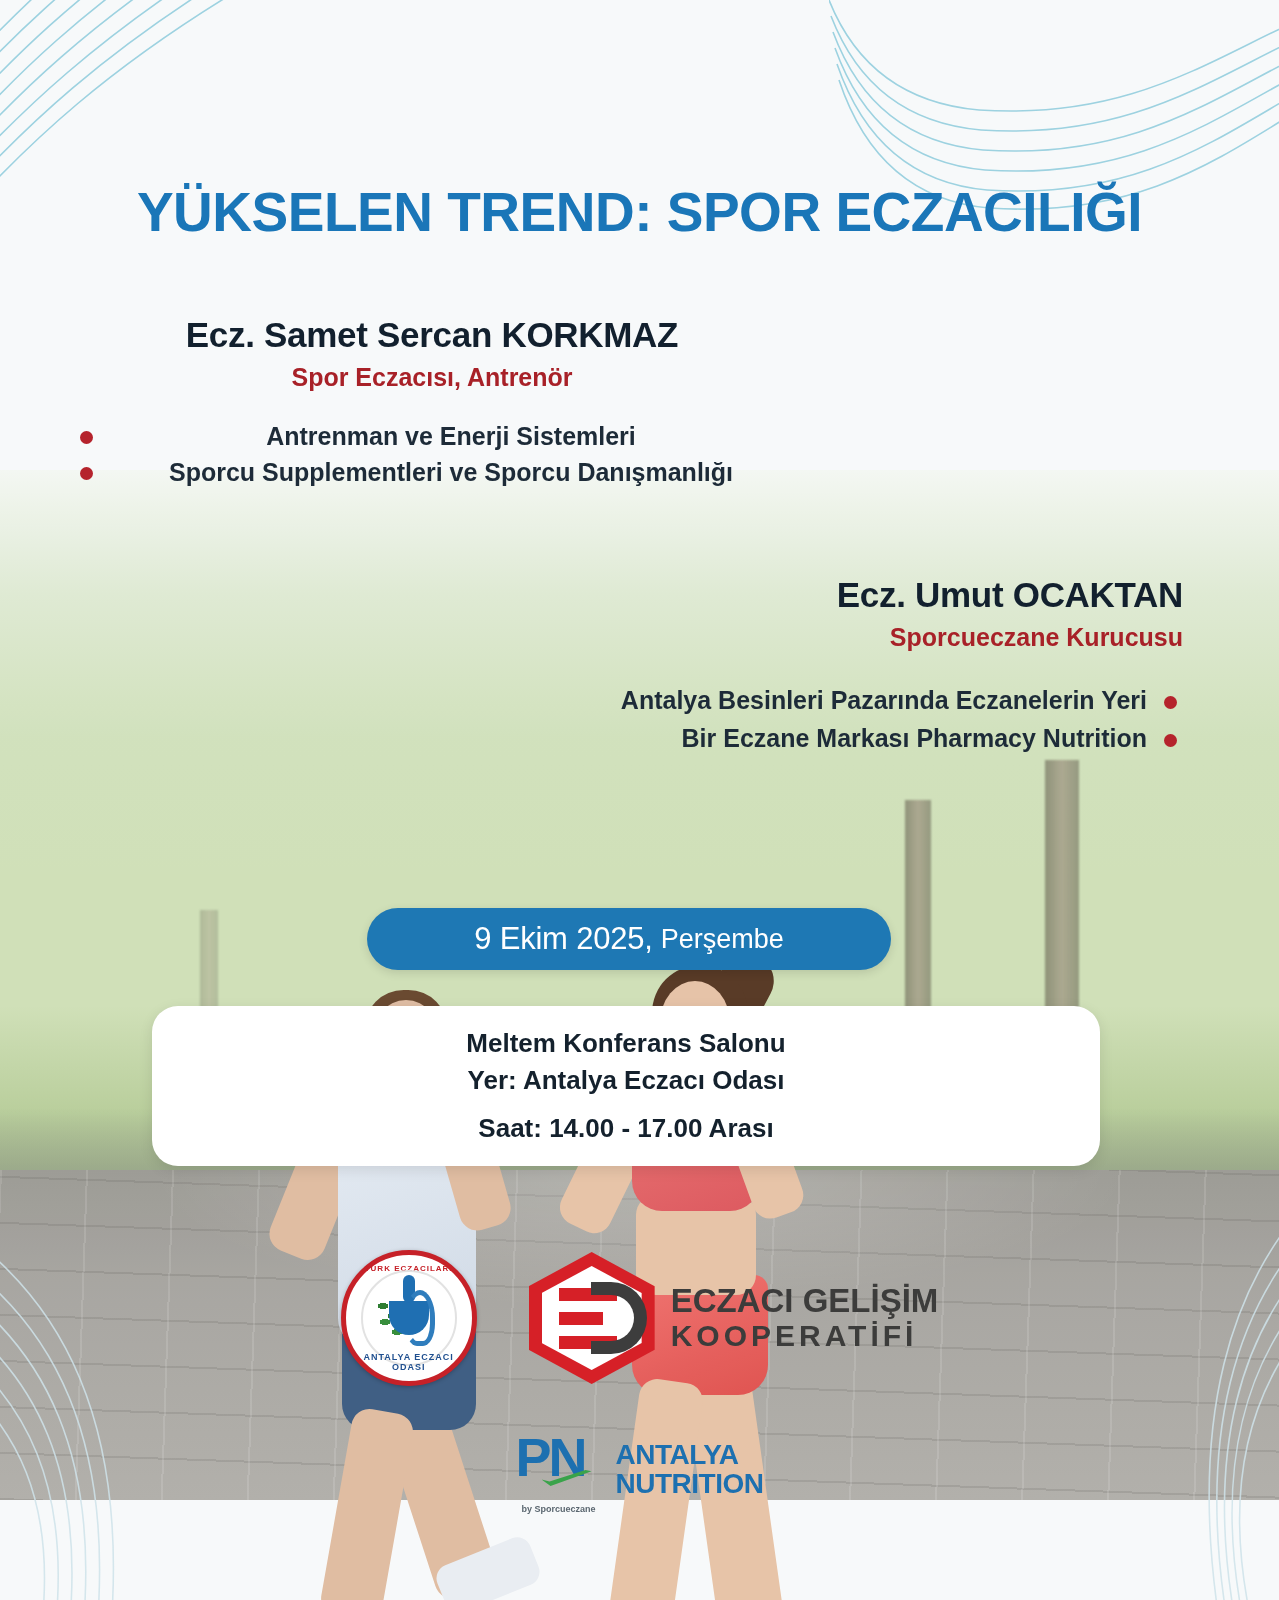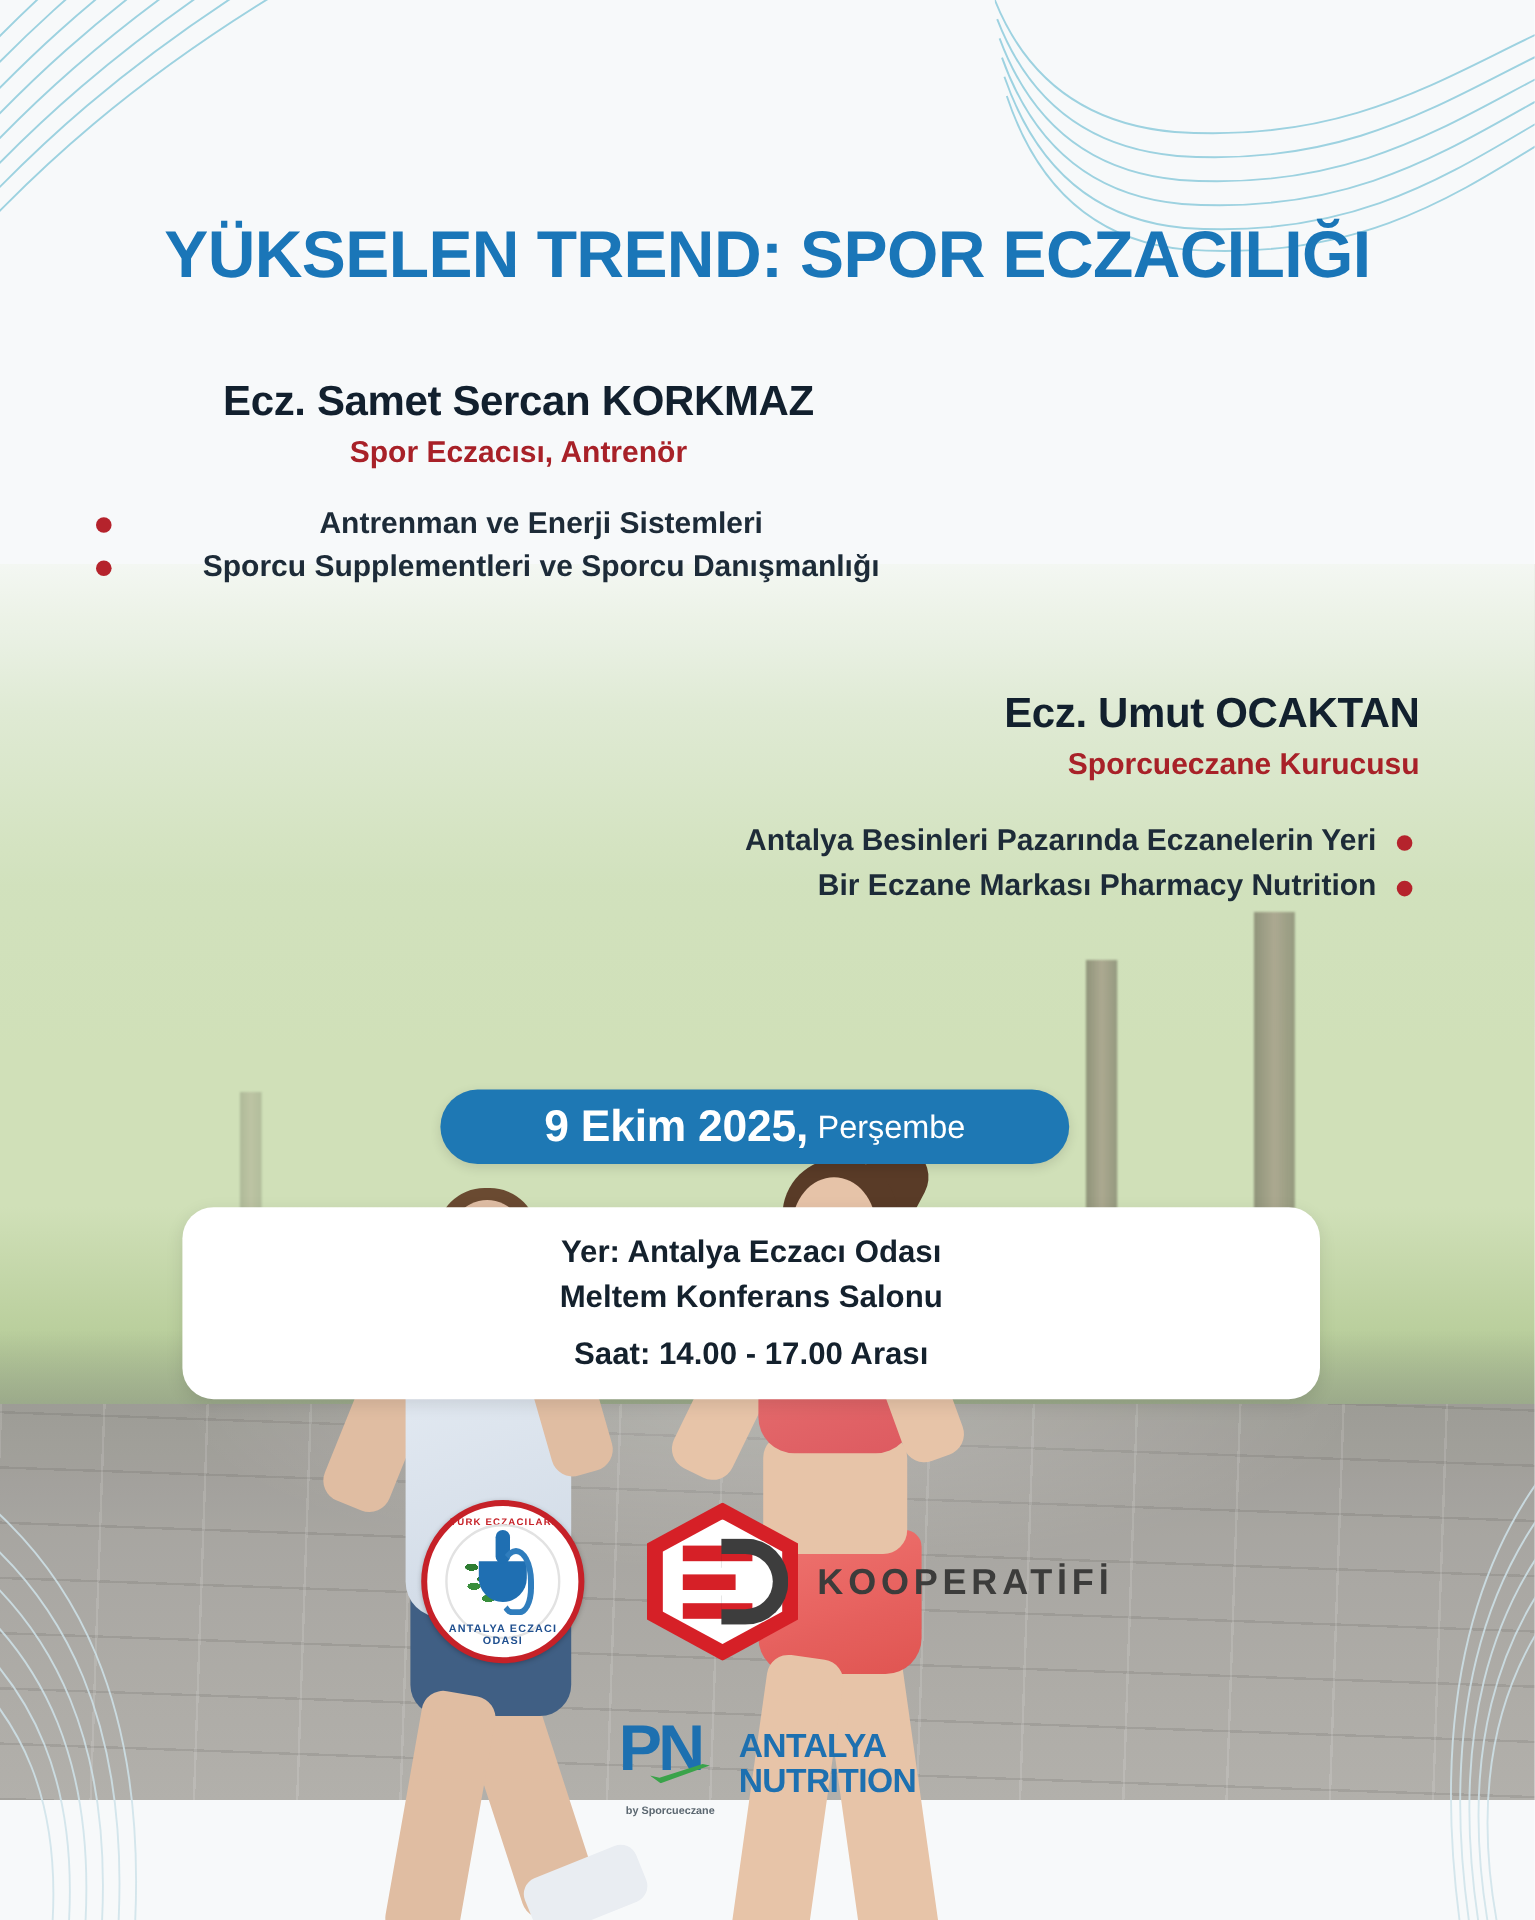--- a/index.html
+++ b/index.html
@@ -148,21 +148,21 @@
 
   .date-pill {
     position:absolute; left:367px; top:908px;
     width:524px; height:62px;
     background:#1e78b4;
     border-radius:34px;
     display:flex; align-items:center; justify-content:center;
     color:#ffffff;
     box-shadow:0 3px 10px rgba(0,0,0,0.12);
   }
-  .date-pill .d-strong { font-size:37px; font-weight:bold; letter-spacing:-0.2px; }
+  .date-pill .d-strong { font-size:31px; font-weight:normal; letter-spacing:-0.2px; }
   .date-pill .d-soft { font-size:27px; font-weight:normal; margin-left:8px; }
 
   .venue-card {
     position:absolute; left:152px; top:1006px;
     width:948px; height:160px;
     background:#ffffff;
     border-radius:26px;
     display:flex; flex-direction:column; align-items:center; justify-content:center;
     box-shadow:0 4px 14px rgba(0,0,0,0.10);
   }
@@ -361,22 +361,22 @@
         <li>Bir Eczane Markası Pharmacy Nutrition</li>
       </ul>
     </div>
 
     <div class="date-pill">
       <span class="d-strong">9 Ekim 2025,</span>
       <span class="d-soft">Perşembe</span>
     </div>
 
     <div class="venue-card">
+      <div class="vline">Meltem Konferans Salonu</div>
       <div class="vline">Yer: Antalya Eczacı Odası</div>
-      <div class="vline">Meltem Konferans Salonu</div>
       <div class="vline time">Saat: 14.00 - 17.00 Arası</div>
     </div>
 
     <div class="logos">
       <div class="logo-row">
 
         <div class="seal">
           <div class="ring-text-top">TÜRK ECZACILARI BİRLİĞİ</div>
           <div class="inner">
             <div class="leaf"></div>
@@ -389,20 +389,21 @@
         <div class="egk">
           <div class="egk-mark">
             <div class="hex"></div>
             <div class="hex-in"></div>
             <div class="e-bar e1"></div>
             <div class="e-bar e2"></div>
             <div class="e-bar e3"></div>
             <div class="g-swoosh"></div>
           </div>
           <div class="egk-text">
+            <div class="l1">ECZACI GELİŞİM</div>
             <div class="l2">KOOPERATİFİ</div>
           </div>
         </div>
 
       </div>
 
       <div class="pn-wrap">
         <div class="pn-mark">
           <div class="pn-letters">PN</div>
           <div class="pn-tick"></div>

